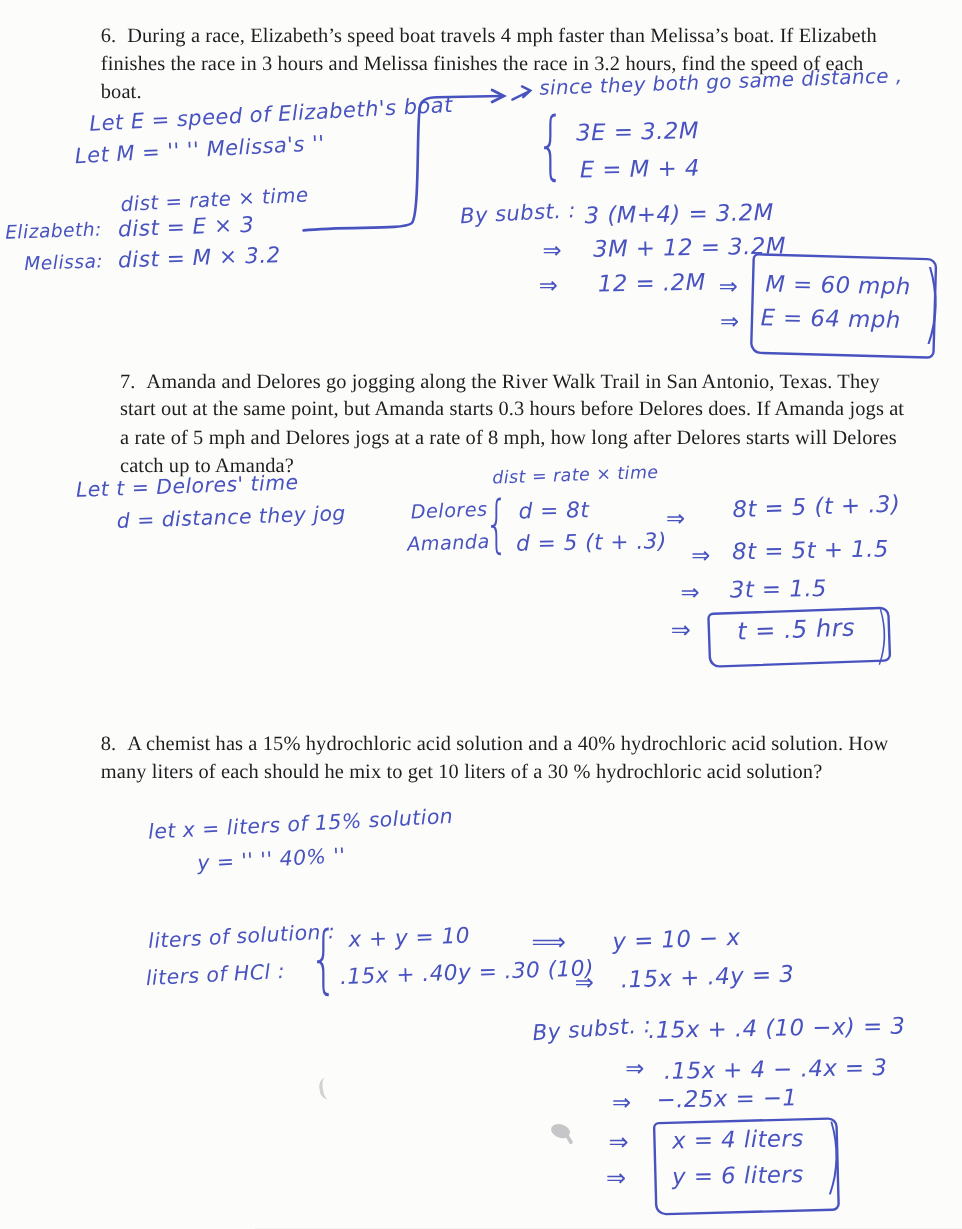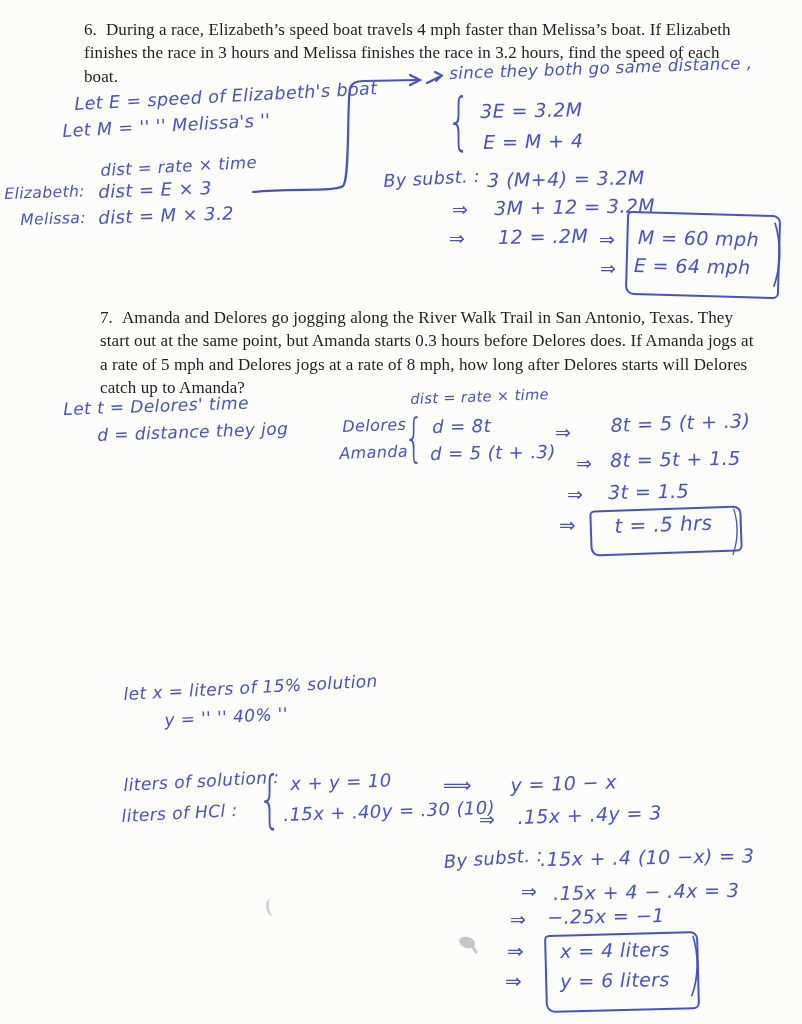--- a/index.html
+++ b/index.html
@@ -133,20 +133,23 @@
   <div class="hw" style="left:576px;top:452px;font-size:19px">⇒</div>
   <div class="hw" style="left:610px;top:449px;font-size:19px;transform:rotate(-1deg)">8t = 5t + 1.5</div>
   <div class="hw" style="left:567px;top:483px;font-size:19px">⇒</div>
   <div class="hw" style="left:608px;top:481px;font-size:19px;transform:rotate(-1deg)">3t = 1.5</div>
 
   <div class="hw" style="left:559px;top:513px;font-size:20px">⇒</div>
   <div class="hwbox" style="left:590px;top:508px;width:148px;height:42px;transform:rotate(-2deg)"></div>
   <div class="hw paren" style="left:730px;top:504px;font-size:52px">)</div>
   <div class="hw" style="left:614px;top:514px;font-size:20px;transform:rotate(-2deg)">t = .5 hrs</div>
 
+  <div class="statement" style="left:84px;top:608px;width:674px">
+    <span class="pnum">8.</span><span>A chemist has a 15% hydrochloric acid solution and a 40% hydrochloric acid solution.  How many liters of each should he mix to get 10 liters of a 30 % hydrochloric acid solution?</span>
+  </div>
 
   <div class="hw" style="left:123px;top:684px;font-size:17px;transform:rotate(-3deg)">let x = liters of 15% solution</div>
   <div class="hw" style="left:164px;top:710px;font-size:17px;transform:rotate(-3deg)">y =  ''   '' 40%  ''</div>
 
   <div class="hw" style="left:123px;top:775px;font-size:17px;transform:rotate(-3deg)">liters of solution :</div>
   <div class="hw" style="left:121px;top:806px;font-size:17px;transform:rotate(-3deg)">liters of HCl  :</div>
   <div class="hw brace" style="left:258px;top:768px;font-size:62px">{</div>
   <div class="hw" style="left:290px;top:773px;font-size:18px;transform:rotate(-2deg)">x + y = 10</div>
   <div class="hw" style="left:443px;top:773px;font-size:20px">⟹</div>
   <div class="hw" style="left:283px;top:804px;font-size:18px;transform:rotate(-2deg)">.15x + .40y = .30 (10)</div>

